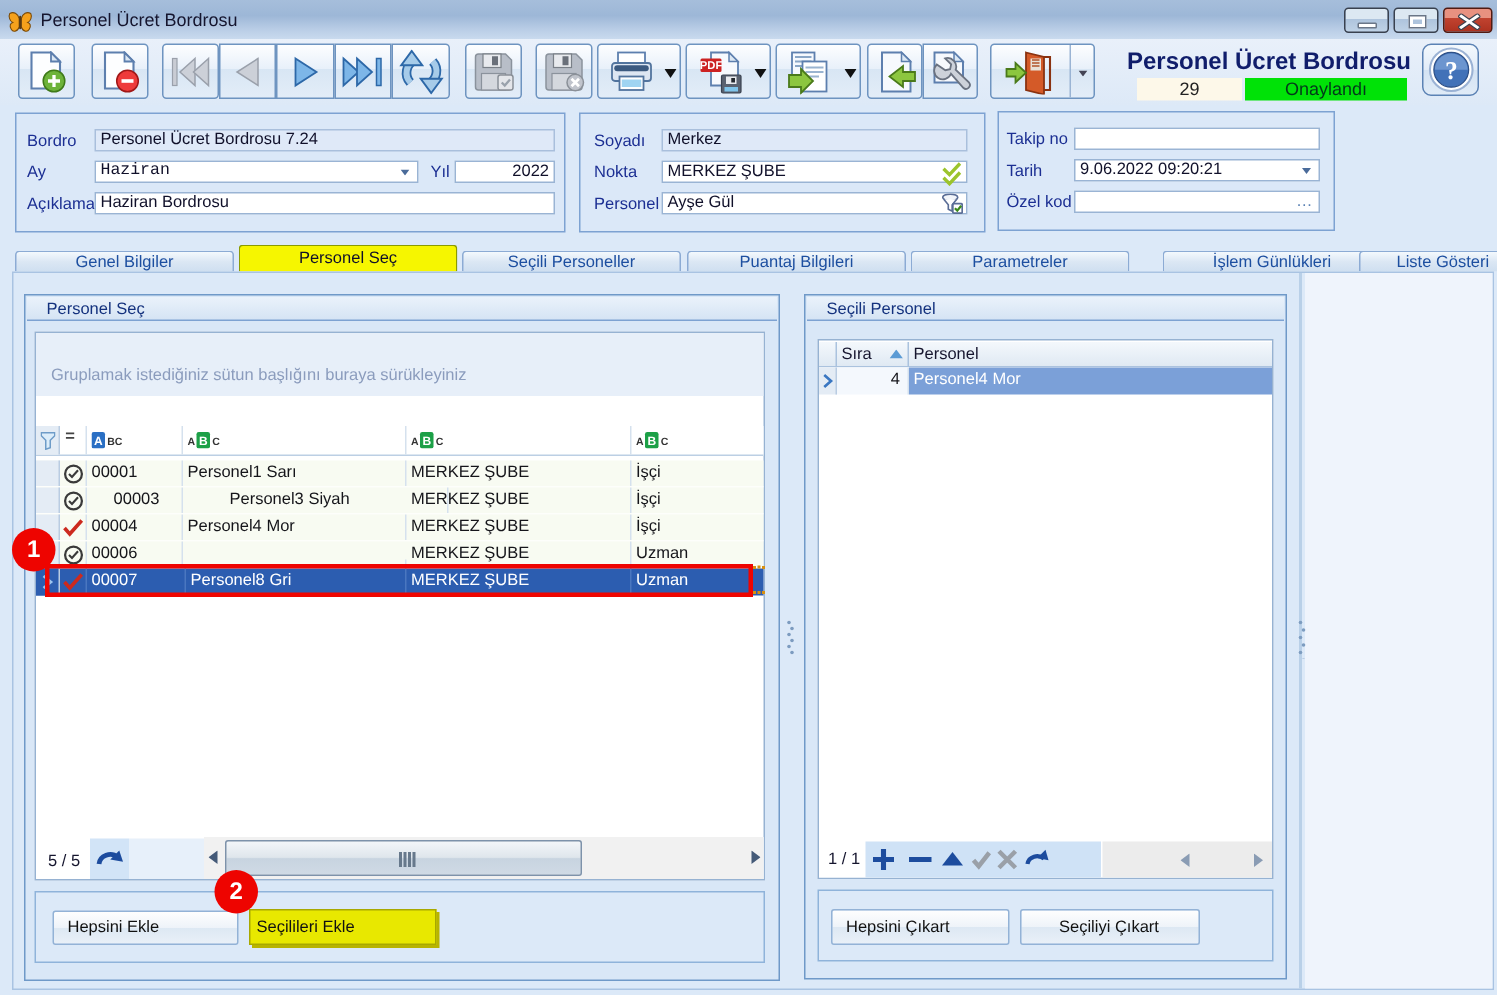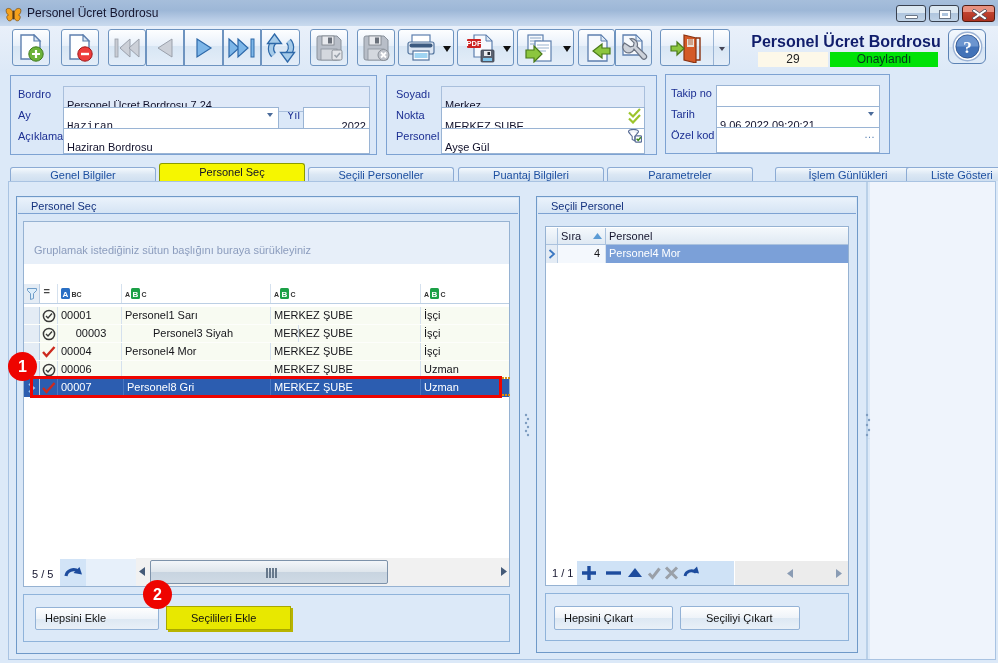--- a/index.html
+++ b/index.html
@@ -26,21 +26,21 @@
 
 #bigtitle { top:33px; left:746px; width:200px; text-align:center; font-size:16px; font-weight:bold; color:#101d6b; white-space:nowrap; }
 #numbox { left:758px; top:52px; width:70px; height:15px; background:#fdf8e9; text-align:center; font-size:12px; color:#222; line-height:15px; }
 #okbox { left:830px; top:52px; width:108px; height:15px; background:#00e207; text-align:center; font-size:12px; color:#03381b; line-height:15px; }
 #helpbtn { left:948px; top:29px; width:38px; height:35px; border:1px solid #5b82b4; border-radius:6px;
   background:linear-gradient(#f3f8fd, #e2ecf8 50%, #d4e3f3 51%, #e0ebf7); }
 
 
 .group { border:1px solid #7da2d2; background:#dbe8f8; }
 .flabel { color:#1c2f93; }
-.field { background:#fff; border:1px solid #9ab4d4; color:#10102a; padding:12px 3px; line-height:13px; font-size:11px; }
+.field { background:#fff; border:1px solid #9ab4d4; color:#10102a; padding:0 3px; line-height:13px; font-size:11px; }
 .field.ro { background:#dfe9f8; border-color:#a9bfdc; }
 
 
 .tab { top:167px; height:14px; border:1px solid #8cabd4; border-bottom:none; border-radius:3px 3px 0 0;
   background:linear-gradient(#f4f9fd, #dbe7f4 50%, #cfdff0); text-align:center; color:#1d4fa0; padding-top:0px; line-height:14px; }
 #tabactive { top:163px; height:18px; background:#f6f600; color:#10102a; line-height:17px; border-color:#8b9b00; }
 
 
 .panel { border:1px solid #6f99c8; background:#d9e7f7; }
 .phead { position:absolute; left:1px; top:1px; right:1px; height:16px;
@@ -430,21 +430,21 @@
     <span style="position:absolute;left:121px;top:7px;width:1.5px;height:10px;background:#67798c;"></span>
     <span style="position:absolute;left:124px;top:7px;width:1.5px;height:10px;background:#67798c;"></span>
   </div>
   <svg style="position:absolute;right:2px;top:9px;" width="7" height="9" viewBox="0 0 7 9">
       <path d="M1 0 L7 4.5 L1 9 Z" fill="#445a78"></path>
     </svg>
 </div>
 
 <div class="abs btnpanel" style="left:23px; top:594px; width:487px; height:48px;"></div>
 <div class="abs button" style="left:35px; top:607px; width:124px; height:23px; line-height:21px; text-align:left; padding-left:9px;">Hepsini Ekle</div>
-<div class="abs" style="left:166px; top:606px; width:125px; height:24px; background:#e8e800; border:1px solid #a8a800; box-shadow:2px 2px 0 #b8b400; line-height:22px; padding-left:24px; color:#111;">Seçilileri Ekle</div>
+<div class="abs" style="left:166px; top:606px; width:125px; height:24px; background:#e8e800; border:1px solid #a8a800; box-shadow:2px 2px 0 #b8b400; line-height:22px; padding-left:4px; color:#111;">Seçilileri Ekle</div>
 
 <div class="abs" style="left:30px; top:376px; width:472px; height:22px; border:3px solid #ee0400; z-index:25;"></div>
 <div class="abs" style="left:502px; top:377px; width:8px; height:19px; border-top:2px dotted #d89010; border-bottom:2px dotted #d89010; z-index:26;"></div>
 <div class="redcirc" style="left:8px; top:352px;">1</div>
 <div class="redcirc" style="left:143px; top:580px;">2</div>
 
 <svg class="abs" style="left:524px; top:413px;" width="6" height="26" viewBox="0 0 6 26">
   <circle cx="2" cy="2" r="1.2" fill="#7d9cc0"></circle>
     <circle cx="4" cy="6" r="1.2" fill="#7d9cc0"></circle>
   <circle cx="2" cy="10" r="1.2" fill="#7d9cc0"></circle>

